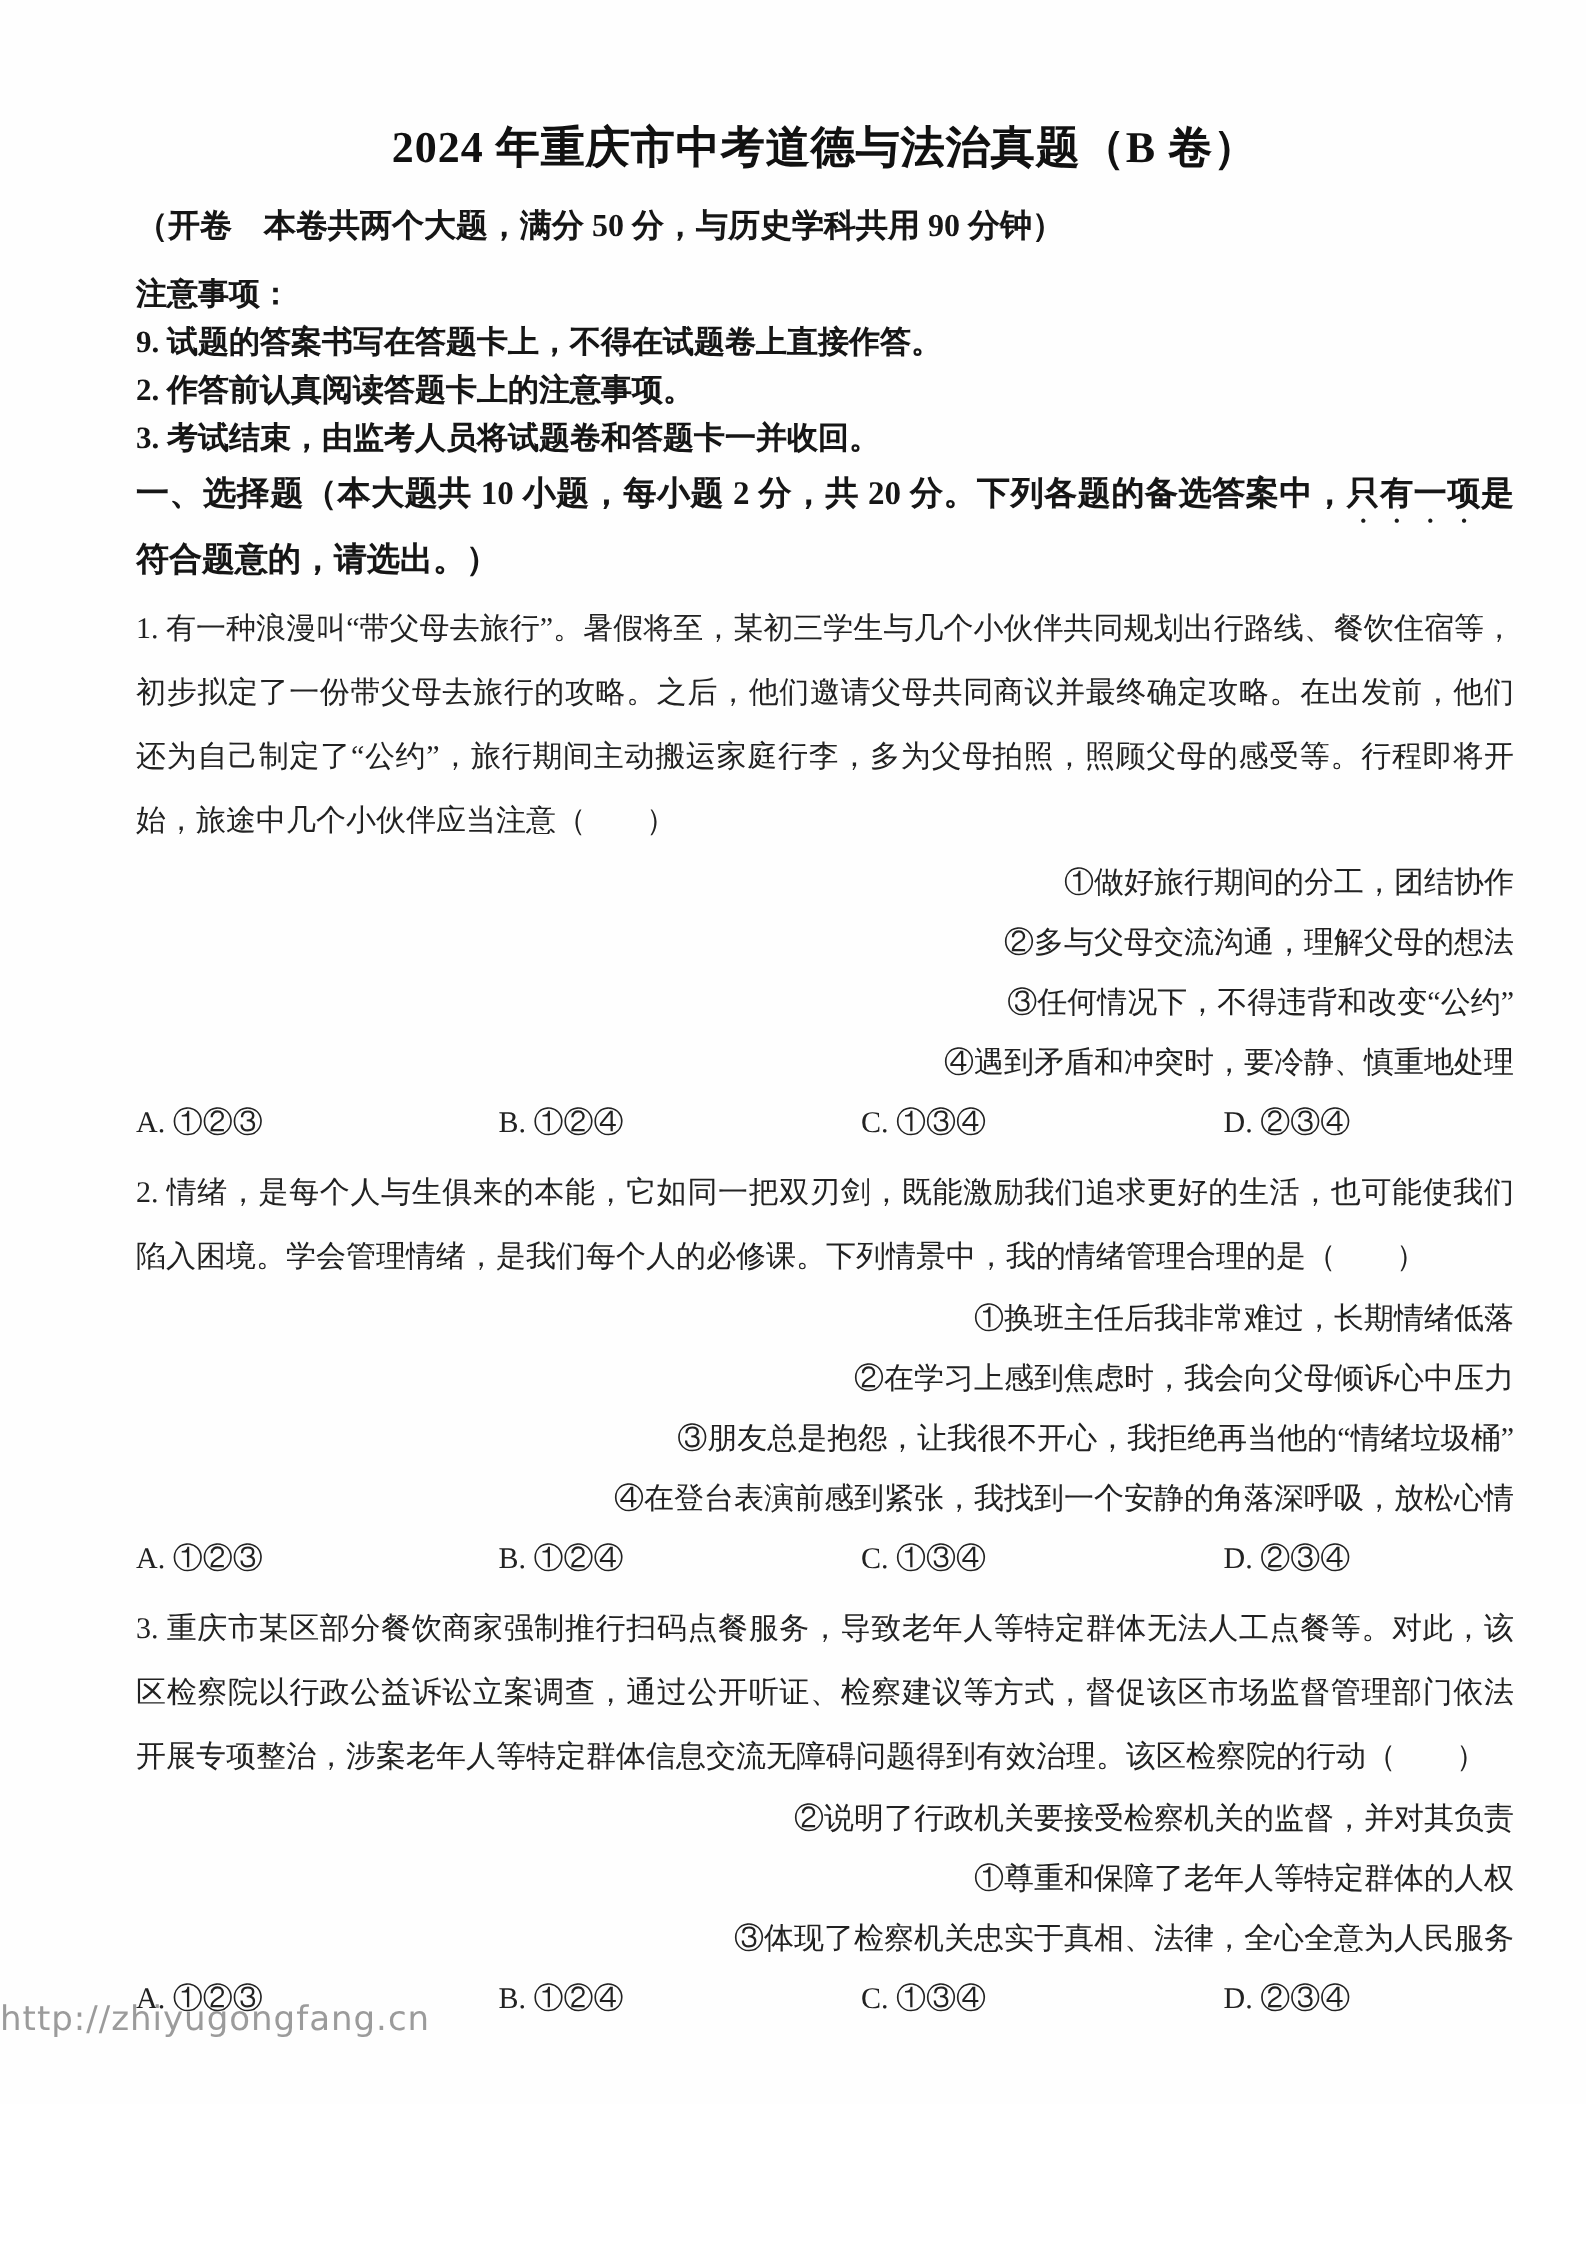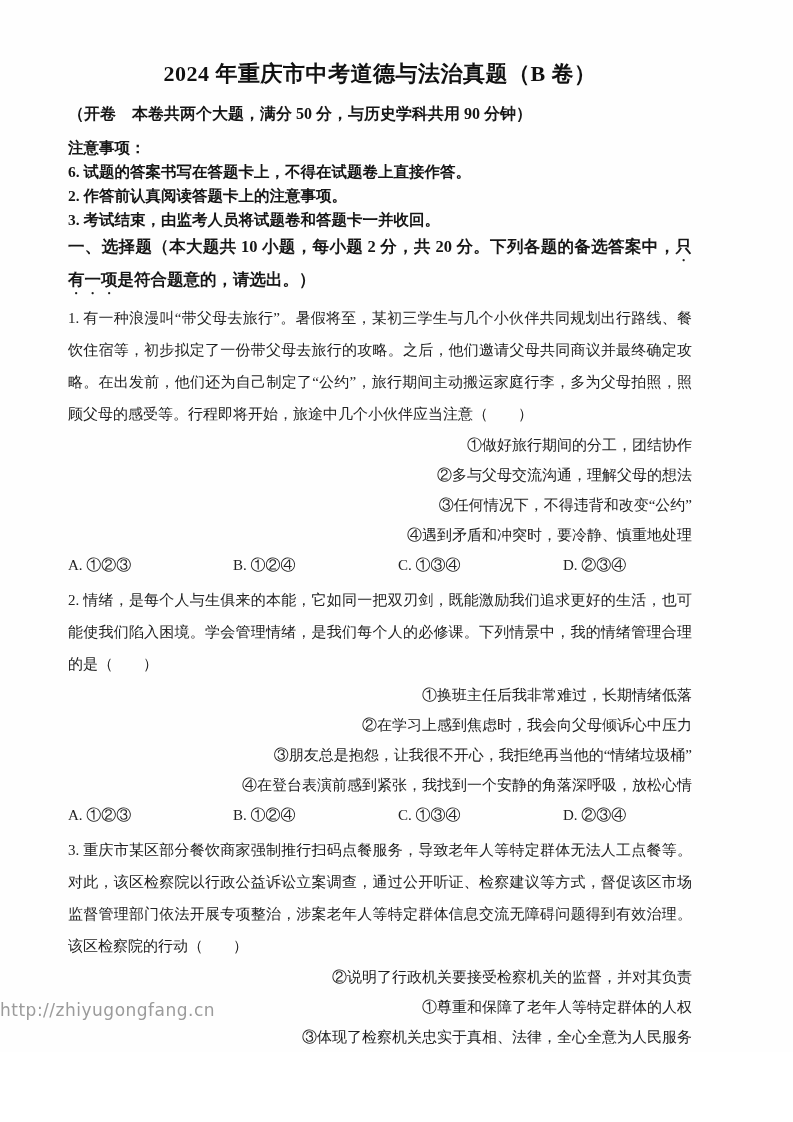--- a/index.html
+++ b/index.html
@@ -2,21 +2,21 @@
 <html lang="zh"><head>
 <meta charset="utf-8">
 <style>
   html, body { margin: 0; padding: 0; background: #ffffff; }
   .page {
     position: relative;
     width: 793px;
     height: 1052px;
     box-sizing: border-box;
     margin: 0 auto;
-    padding: 58px 101px 0 68px;
+    padding: 58px 36px 0 68px;
     background: #fefefe;
     overflow: hidden;
     font-family: "Liberation Serif", "DejaVu Serif", serif;
     color: #1c1c1c;
   }
   .title {
     margin: 0;
     text-align: center;
     font-size: 22px;
     line-height: 32px;
@@ -93,21 +93,21 @@
 <body>
 
 <div class="page">
 
   <h1 class="title">2024 年重庆市中考道德与法治真题（B 卷）</h1>
 
   <div class="subtitle">（开卷　本卷共两个大题，满分 50 分，与历史学科共用 90 分钟）</div>
 
   <div class="notices">
     <div class="notice-label">注意事项：</div>
-    <div class="notice-item">6. 试题的答案书写在答题卡上，不得在试题卷上直接作答。</div>
+    <div class="notice-item">9. 试题的答案书写在答题卡上，不得在试题卷上直接作答。</div>
     <div class="notice-item">2. 作答前认真阅读答题卡上的注意事项。</div>
     <div class="notice-item">3. 考试结束，由监考人员将试题卷和答题卡一并收回。</div>
   </div>
 
   <div class="section-heading"><span>一、选择题（本大题共 10 小题，每小题 2 分，共 20 分。下列各题的备选答案中，</span><span class="emph">只有一项</span><span>是符合题意的，请选出。）</span></div>
 
   <div class="question">
     <p class="stem">1. 有一种浪漫叫“带父母去旅行”。暑假将至，某初三学生与几个小伙伴共同规划出行路线、餐饮住宿等，初步拟定了一份带父母去旅行的攻略。之后，他们邀请父母共同商议并最终确定攻略。在出发前，他们还为自己制定了“公约”，旅行期间主动搬运家庭行李，多为父母拍照，照顾父母的感受等。行程即将开始，旅途中几个小伙伴应当注意（　　）</p>
     <div class="sub-item">①做好旅行期间的分工，团结协作</div>
     <div class="sub-item">②多与父母交流沟通，理解父母的想法</div>

